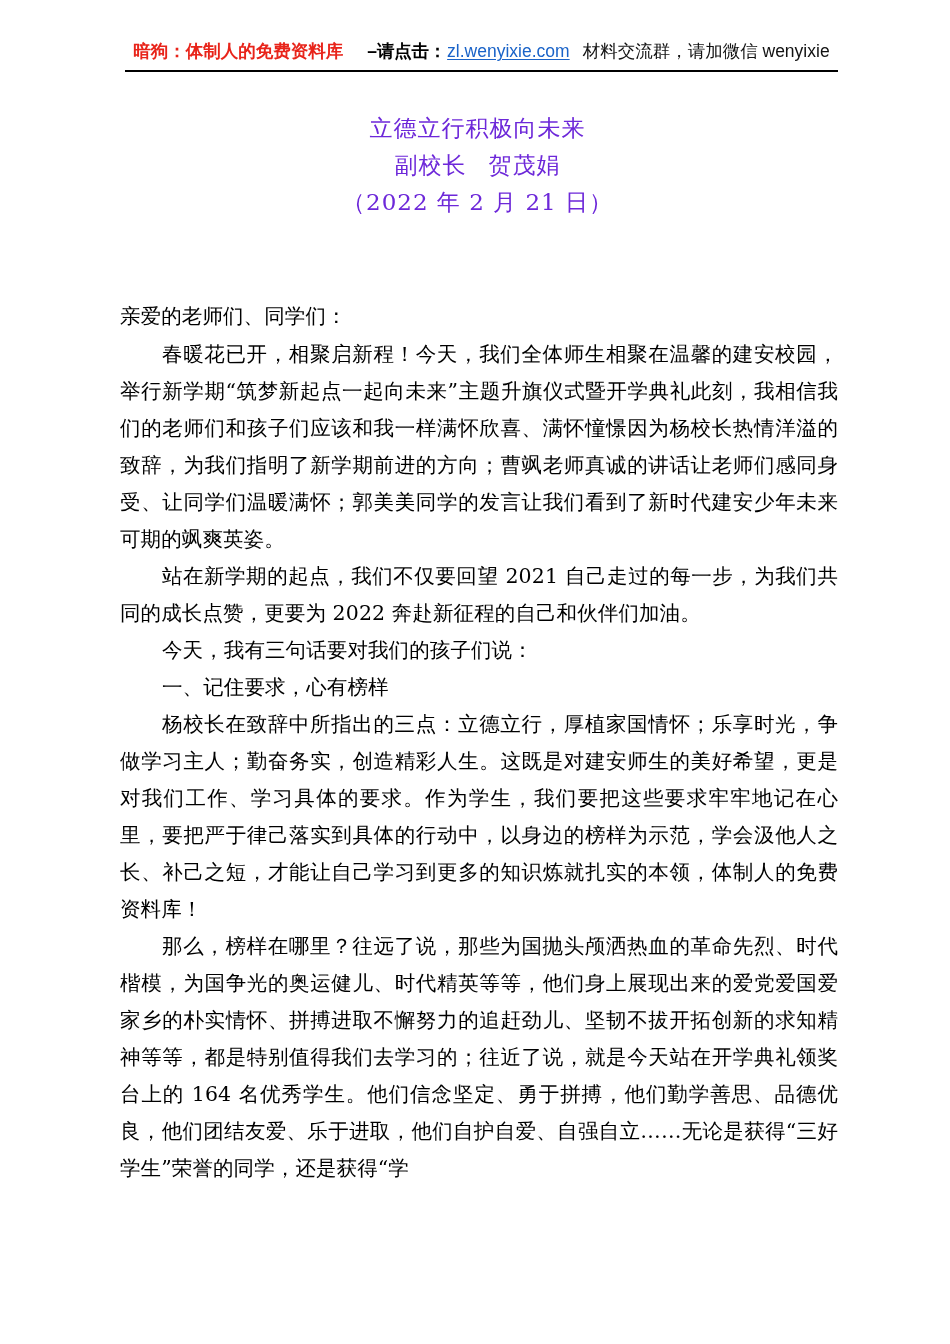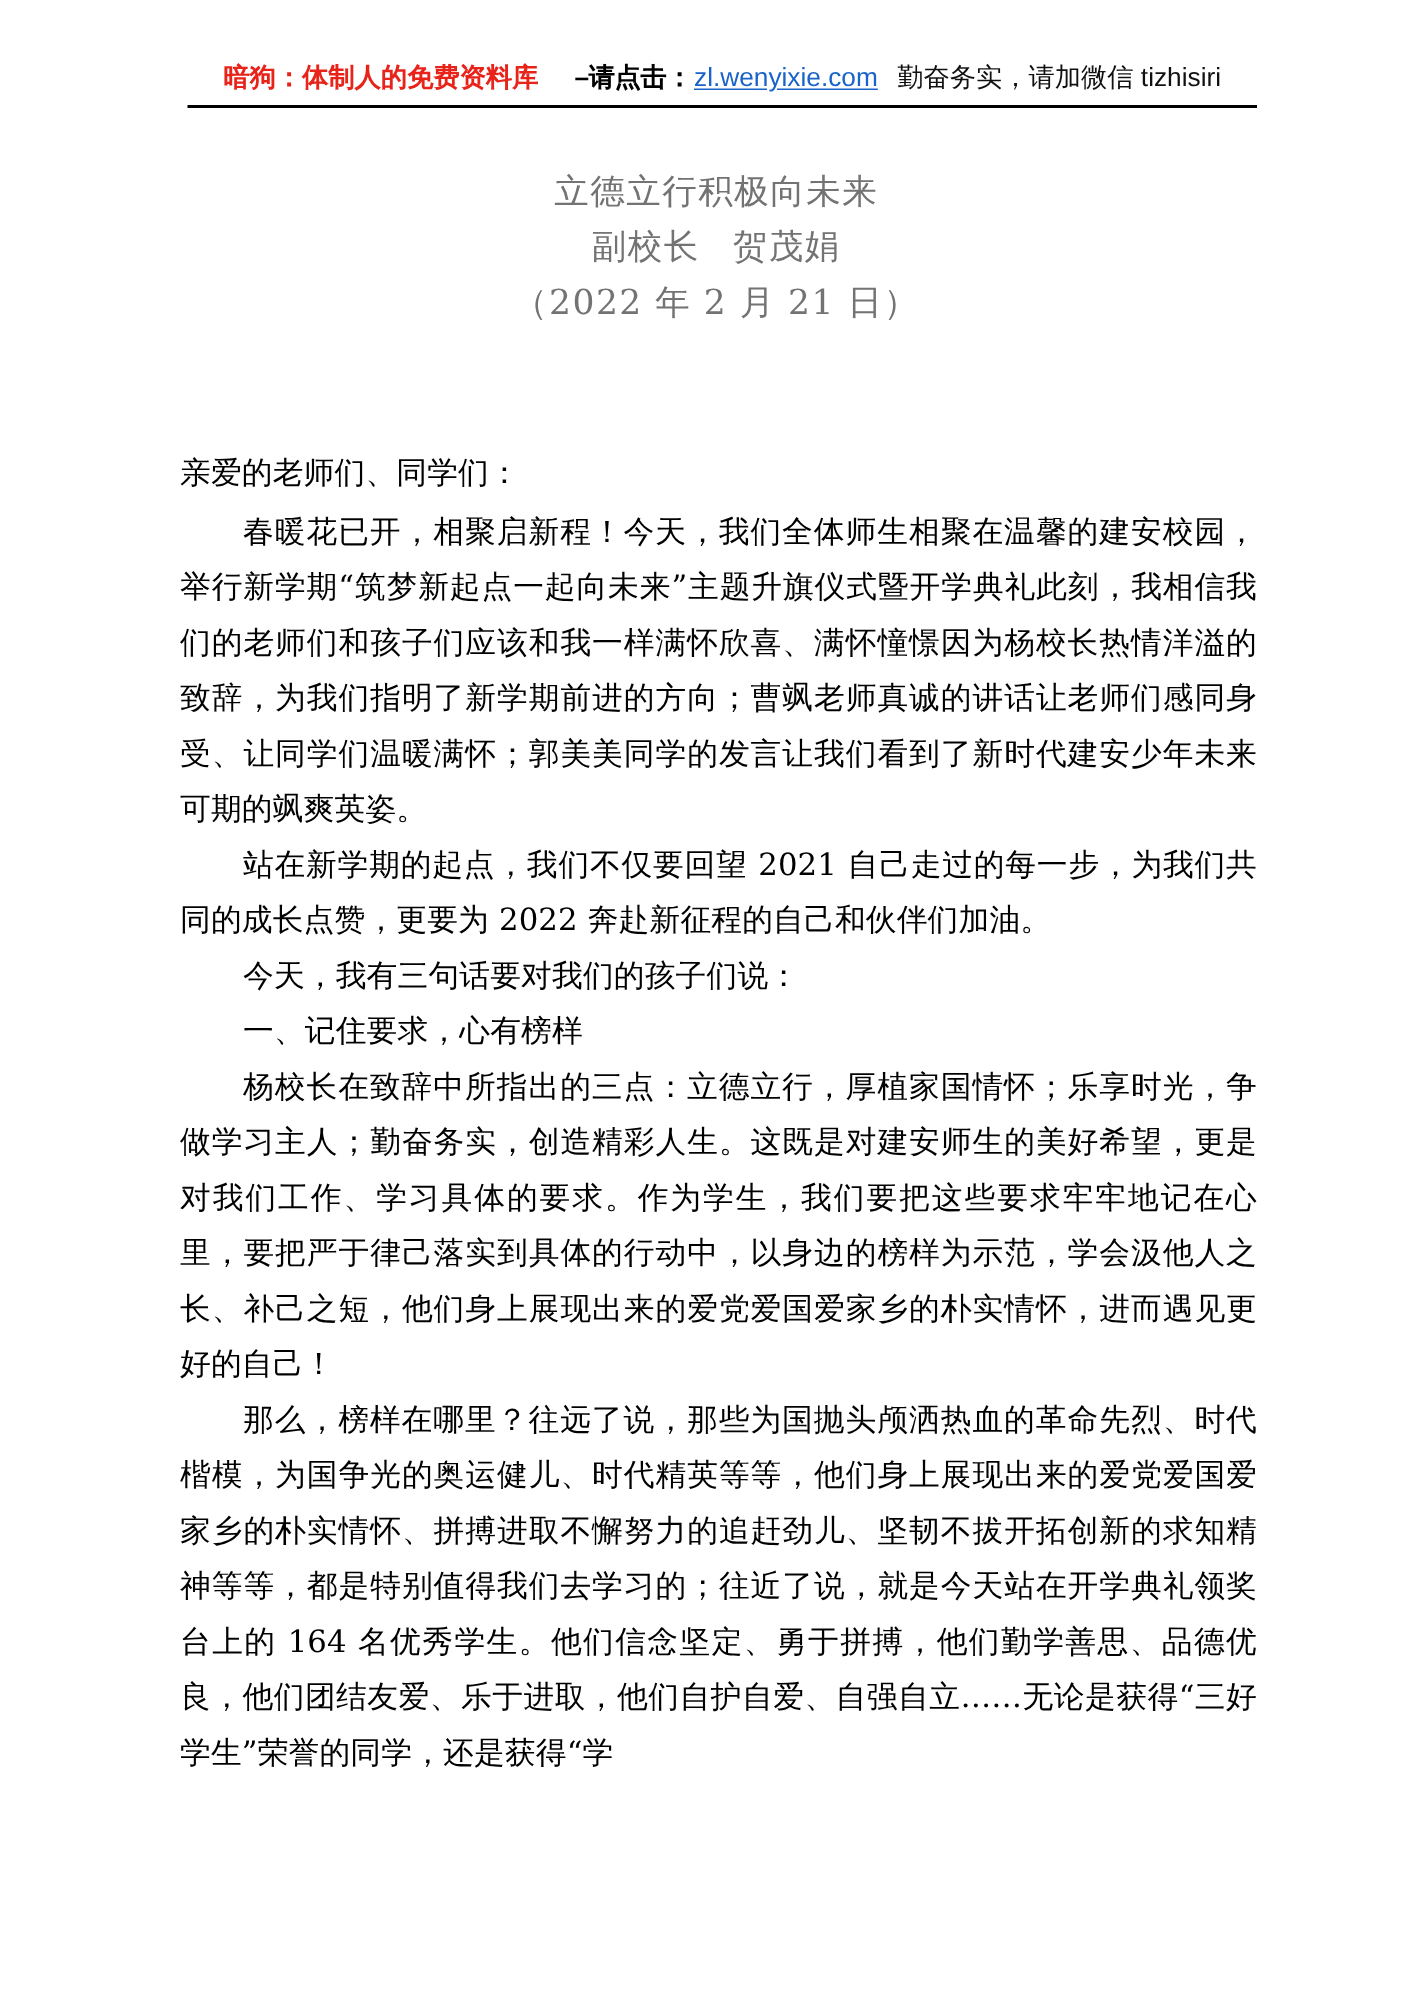--- a/index.html
+++ b/index.html
@@ -69,21 +69,21 @@
     position: absolute;
     left: 120px;
     top: 110px;
     width: 715px;
     text-align: center;
   }
   .title-line {
     font-family: "DejaVu Serif", "Liberation Serif", serif;
     font-size: 23px;
     line-height: 37px;
-    color: #737373;
+    color: #6d28d9;
     letter-spacing: 1px;
     white-space: nowrap;
   }
   .title-line.sub {
     letter-spacing: 1.5px;
   }
   .title-line .gap {
     display: inline-block;
     width: 22px;
   }
@@ -115,32 +115,32 @@
   p.last-open {
     text-align: justify;
   }
 </style>
 </head>
 <body>
 
 <div class="page">
 
   <div class="header-banner">
-    <span class="header-line"><span class="hdr-brand">暗狗：体制人的免费资料库</span><span class="hdr-click">–请点击：</span><a class="hdr-link" href="#">zl.wenyixie.com</a><span class="hdr-tail">勤奋务实，请加微信 tizhisiri</span></span>
+    <span class="header-line"><span class="hdr-brand">暗狗：体制人的免费资料库</span><span class="hdr-click">–请点击：</span><a class="hdr-link" href="#">zl.wenyixie.com</a><span class="hdr-tail">材料交流群，请加微信 wenyixie</span></span>
   </div>
 
   <div class="title-block">
     <div class="title-line">立德立行积极向未来</div>
     <div class="title-line"><span>副校长</span><span class="gap"></span><span>贺茂娟</span></div>
     <div class="title-line">（2022 年 2 月 21 日）</div>
   </div>
 
   <div class="body-block">
     <p class="para noindent">亲爱的老师们、同学们：</p>
     <p class="para indent">春暖花已开，相聚启新程！今天，我们全体师生相聚在温馨的建安校园，举行新学期“筑梦新起点一起向未来”主题升旗仪式暨开学典礼此刻，我相信我们的老师们和孩子们应该和我一样满怀欣喜、满怀憧憬因为杨校长热情洋溢的致辞，为我们指明了新学期前进的方向；曹飒老师真诚的讲话让老师们感同身受、让同学们温暖满怀；郭美美同学的发言让我们看到了新时代建安少年未来可期的飒爽英姿。</p>
     <p class="para indent">站在新学期的起点，我们不仅要回望 2021 自己走过的每一步，为我们共同的成长点赞，更要为 2022 奔赴新征程的自己和伙伴们加油。</p>
     <p class="para indent">今天，我有三句话要对我们的孩子们说：</p>
     <p class="para indent">一、记住要求，心有榜样</p>
-    <p class="para indent">杨校长在致辞中所指出的三点：立德立行，厚植家国情怀；乐享时光，争做学习主人；勤奋务实，创造精彩人生。这既是对建安师生的美好希望，更是对我们工作、学习具体的要求。作为学生，我们要把这些要求牢牢地记在心里，要把严于律己落实到具体的行动中，以身边的榜样为示范，学会汲他人之长、补己之短，他们身上展现出来的爱党爱国爱家乡的朴实情怀，进而遇见更好的自己！</p>
+    <p class="para indent">杨校长在致辞中所指出的三点：立德立行，厚植家国情怀；乐享时光，争做学习主人；勤奋务实，创造精彩人生。这既是对建安师生的美好希望，更是对我们工作、学习具体的要求。作为学生，我们要把这些要求牢牢地记在心里，要把严于律己落实到具体的行动中，以身边的榜样为示范，学会汲他人之长、补己之短，才能让自己学习到更多的知识炼就扎实的本领，体制人的免费资料库！</p>
     <p class="para indent last-open">那么，榜样在哪里？往远了说，那些为国抛头颅洒热血的革命先烈、时代楷模，为国争光的奥运健儿、时代精英等等，他们身上展现出来的爱党爱国爱家乡的朴实情怀、拼搏进取不懈努力的追赶劲儿、坚韧不拔开拓创新的求知精神等等，都是特别值得我们去学习的；往近了说，就是今天站在开学典礼领奖台上的 164 名优秀学生。他们信念坚定、勇于拼搏，他们勤学善思、品德优良，他们团结友爱、乐于进取，他们自护自爱、自强自立……无论是获得“三好学生”荣誉的同学，还是获得“学</p>
   </div>
 
 </div>
 
 </body></html>

